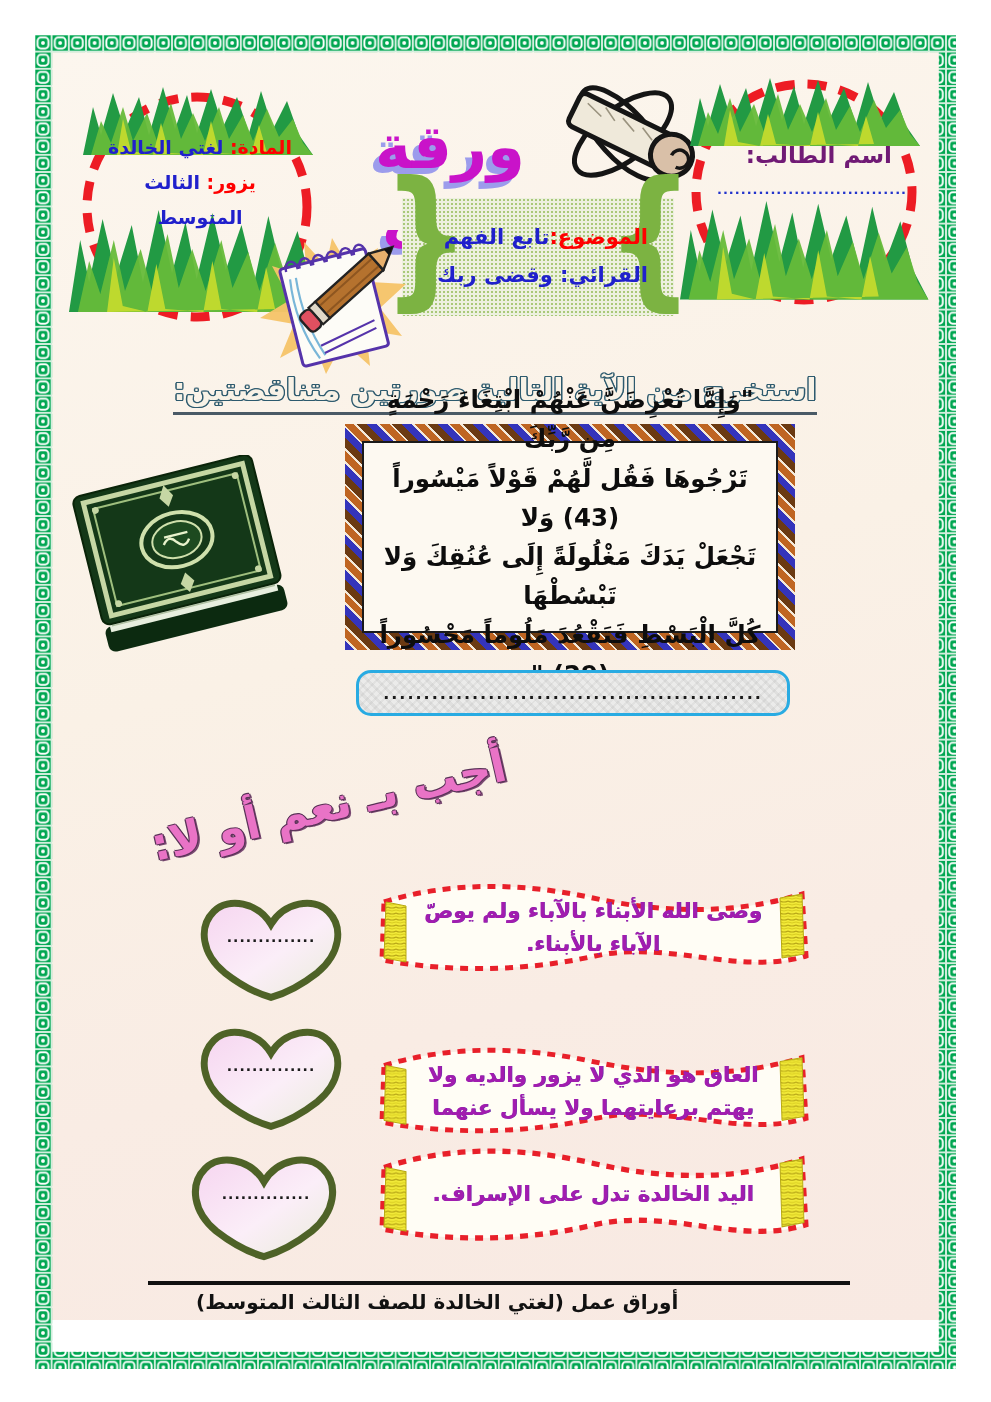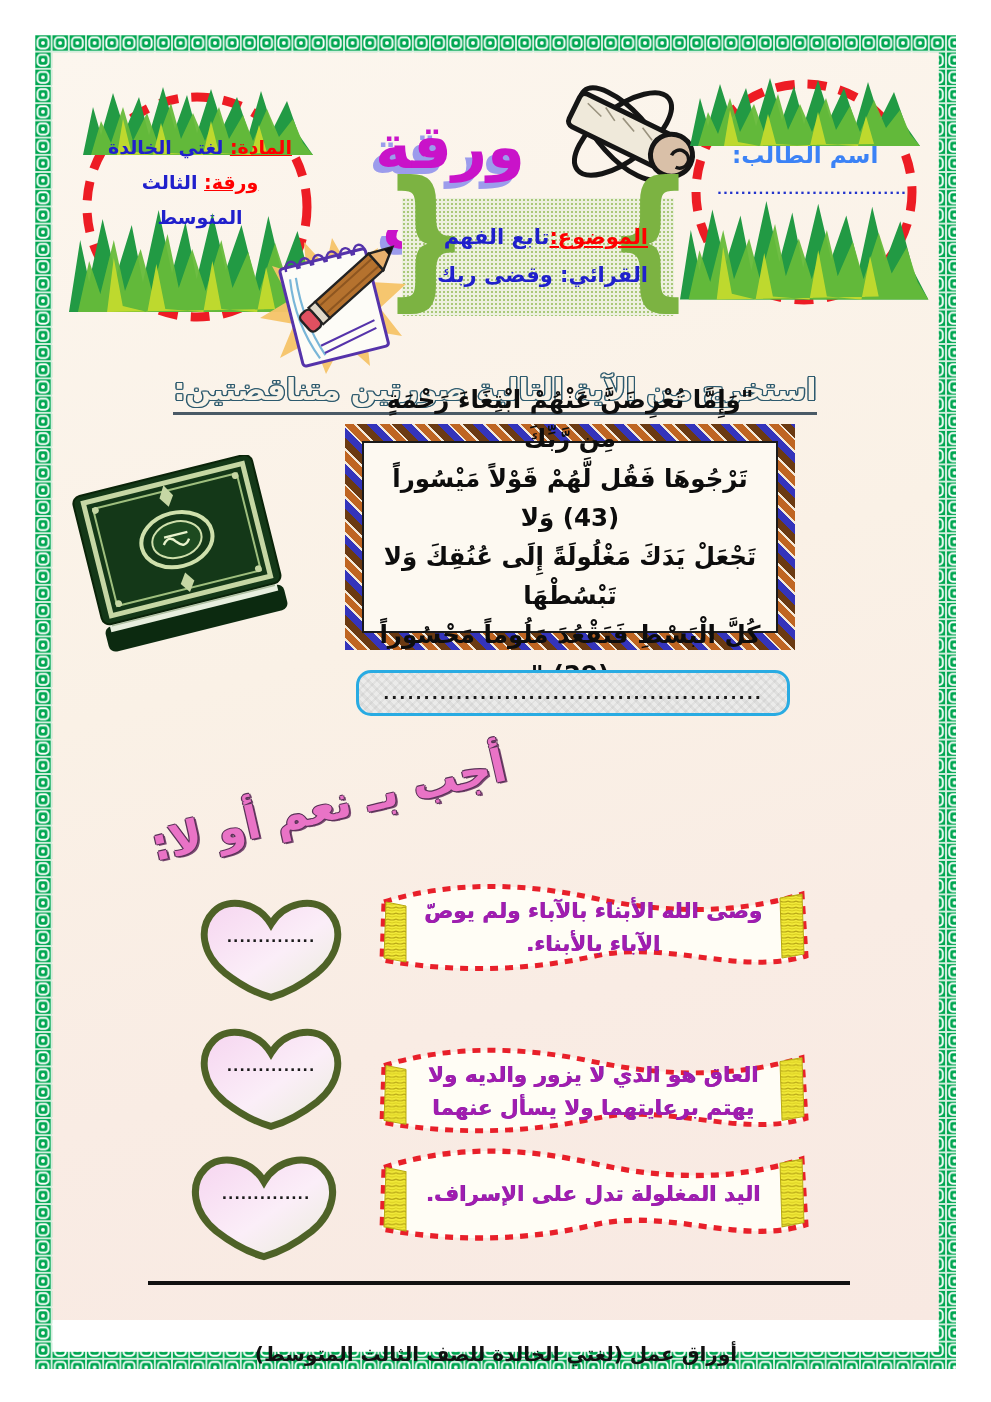--- a/index.html
+++ b/index.html
@@ -5,23 +5,23 @@
   html,body{margin:0;padding:0;background:#fff;}
   body{font-family:"DejaVu Sans",sans-serif;}
   .page{position:relative;width:991px;height:1402px;background:#ffffff;overflow:hidden;direction:rtl;}
   .content-bg{position:absolute;left:52px;top:52px;width:887px;height:1268px;
     background:linear-gradient(165deg,#fcf6ee 0%,#faf1e6 45%,#f9ece4 72%,#f8e9e2 100%);}
   .border-svg{position:absolute;left:0;top:0;}
 
   
   .badge-text{position:absolute;text-align:center;font-weight:bold;direction:rtl;}
   .subject-text{left:100px;top:130px;width:200px;font-size:19px;line-height:1.85;}
-  .lbl-red{color:#ff0000;text-decoration:underline;}
+  .lbl-red{color:#ff0000;}
   .lbl-blue{color:#2020cc;}
-  .student-label{left:732px;top:142px;width:160px;font-size:23px;color:#3b82f6;font-weight:bold;text-align:left;position:absolute;}
+  .student-label{left:732px;top:142px;width:160px;font-size:23px;color:#701a75;font-weight:bold;text-align:right;position:absolute;}
   .student-dots{left:712px;top:182px;width:200px;position:absolute;text-align:center;color:#2233cc;font-weight:bold;font-size:13px;letter-spacing:1px;overflow:hidden;white-space:nowrap;}
 
   
   .main-title{position:absolute;left:302px;top:64px;width:296px;text-align:center;
     font-size:61px;font-weight:bold;color:#c913c9;text-shadow:-6px 6px 0 #9c9cec;direction:rtl;margin-top:47px;}
 
   
   .topic-bubble{position:absolute;left:402px;top:198px;width:272px;height:118px;
     background-color:#edf0df;
     background-image:radial-gradient(#a9c878 0.9px,transparent 1.1px);
@@ -70,21 +70,21 @@
 
   
   .banner{position:absolute;width:442px;height:102px;}
   .banner svg{position:absolute;left:0;top:0;}
   .banner-text{position:absolute;inset:12px 44px;display:flex;align-items:center;justify-content:center;
     text-align:center;font-size:21.5px;font-weight:bold;color:#a21caf;line-height:1.55;direction:rtl;
     text-shadow:0.6px 0 0 #6a30a8;}
 
   
   .footer-line{position:absolute;left:148px;top:1281px;width:702px;height:4px;background:#111;}
-  .footer-text{position:absolute;left:196px;top:1342px;width:600px;text-align:center;
+  .footer-text{position:absolute;left:196px;top:1290px;width:600px;text-align:left;
     font-size:20px;font-weight:bold;color:#111;direction:rtl;}
 </style>
 </head>
 <body>
 
 <div class="page">
 
   <svg width="0" height="0" style="position:absolute" aria-hidden="true">
     <defs>
       <pattern id="tilepat" width="17.2" height="17.2" patternUnits="userSpaceOnUse">
@@ -122,21 +122,21 @@
     <rect x="938.8" y="35" width="17.2" height="1334" fill="url(#tilepat)"></rect>
   </svg>
 
   <svg style="position:absolute;left:55px;top:55px" width="300" height="305" viewBox="0 0 300 305">
     <circle cx="142" cy="152" r="110" fill="none" stroke="#ed1c24" stroke-width="9" stroke-dasharray="19 13"></circle>
     <use href="#grassA" transform="translate(28,30)"></use>
     <use href="#grassA" transform="translate(14,152) scale(1.12,1.5)"></use>
   </svg>
   <div class="badge-text subject-text">
     <div><span class="lbl-red">المادة:</span><span class="lbl-blue"> لغتي الخالدة</span></div>
-    <div><span class="lbl-red">ورقة:</span><span class="lbl-blue"> الثالث المتوسط</span></div>
+    <div><span class="lbl-red">يزور:</span><span class="lbl-blue"> الثالث المتوسط</span></div>
   </div>
 
   <div class="main-title">ورقة عمل</div>
 
   <svg style="position:absolute;left:545px;top:58px" width="155" height="155" viewBox="0 0 155 155">
     <ellipse cx="78" cy="76" rx="58" ry="26" fill="none" stroke="#151515" stroke-width="5" transform="rotate(-38 78 76)"></ellipse>
     <ellipse cx="78" cy="76" rx="58" ry="24" fill="none" stroke="#151515" stroke-width="5" transform="rotate(48 78 76)"></ellipse>
     <g transform="rotate(26 78 78)">
       <rect x="22" y="56" width="110" height="36" rx="6" fill="#efe9da" stroke="#151515" stroke-width="5"></rect>
       <path d="M32,64 l18,6 M50,60 l14,8 M70,62 l16,7 M92,62 l14,7" stroke="#9a937f" stroke-width="1.6"></path>
@@ -252,19 +252,19 @@
       <polygon points="408,22 430,18 432,78 410,82" fill="url(#coil)" stroke="#b7a912" stroke-width="1"></polygon>
     </svg>
     <div class="banner-text">العاق هو الذي لا يزور والديه ولا يهتم برعايتهما ولا يسأل عنهما</div>
   </div>
   <div class="banner" style="left:372px;top:1140px;height:108px">
     <svg width="442" height="108" viewBox="0 0 442 102" preserveAspectRatio="none">
       <use href="#flagPath" fill="#fffdf5" stroke="#e8202a" stroke-width="5" stroke-dasharray="8 7"></use>
       <polygon points="14,26 34,30 34,86 12,82" fill="url(#coil)" stroke="#b7a912" stroke-width="1"></polygon>
       <polygon points="408,22 430,18 432,78 410,82" fill="url(#coil)" stroke="#b7a912" stroke-width="1"></polygon>
     </svg>
-    <div class="banner-text">اليد المغلولة تدل على الإسراف.</div>
+    <div class="banner-text">اليد الخالدة تدل على الإسراف.</div>
   </div>
 
   <div class="footer-line"></div>
   <div class="footer-text">أوراق عمل (لغتي الخالدة للصف الثالث المتوسط)</div>
 
 </div>
 
 </body></html>

